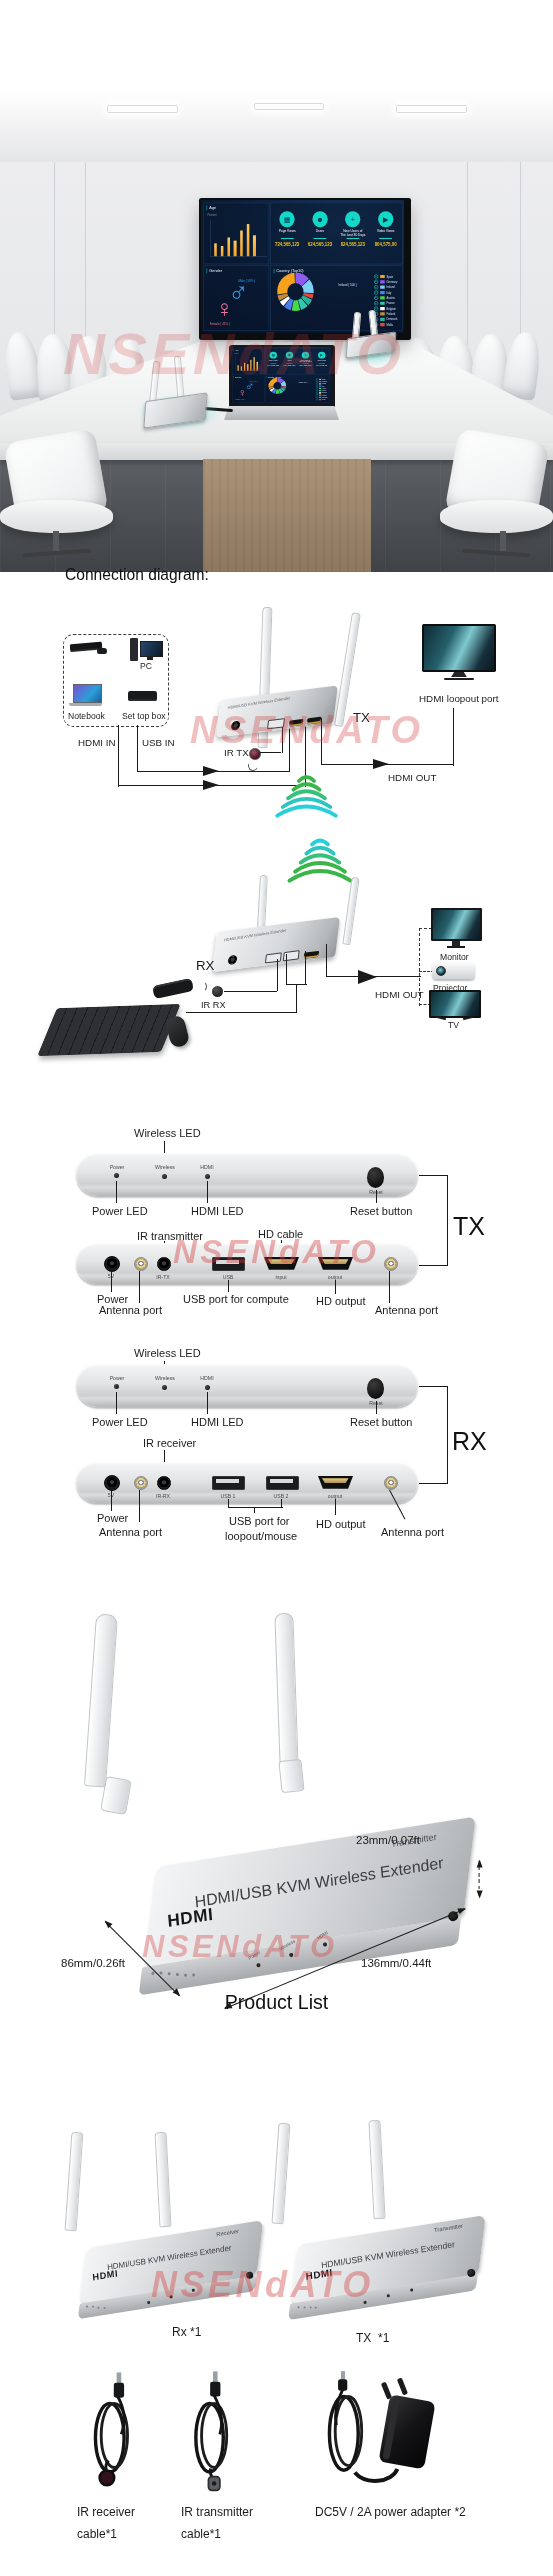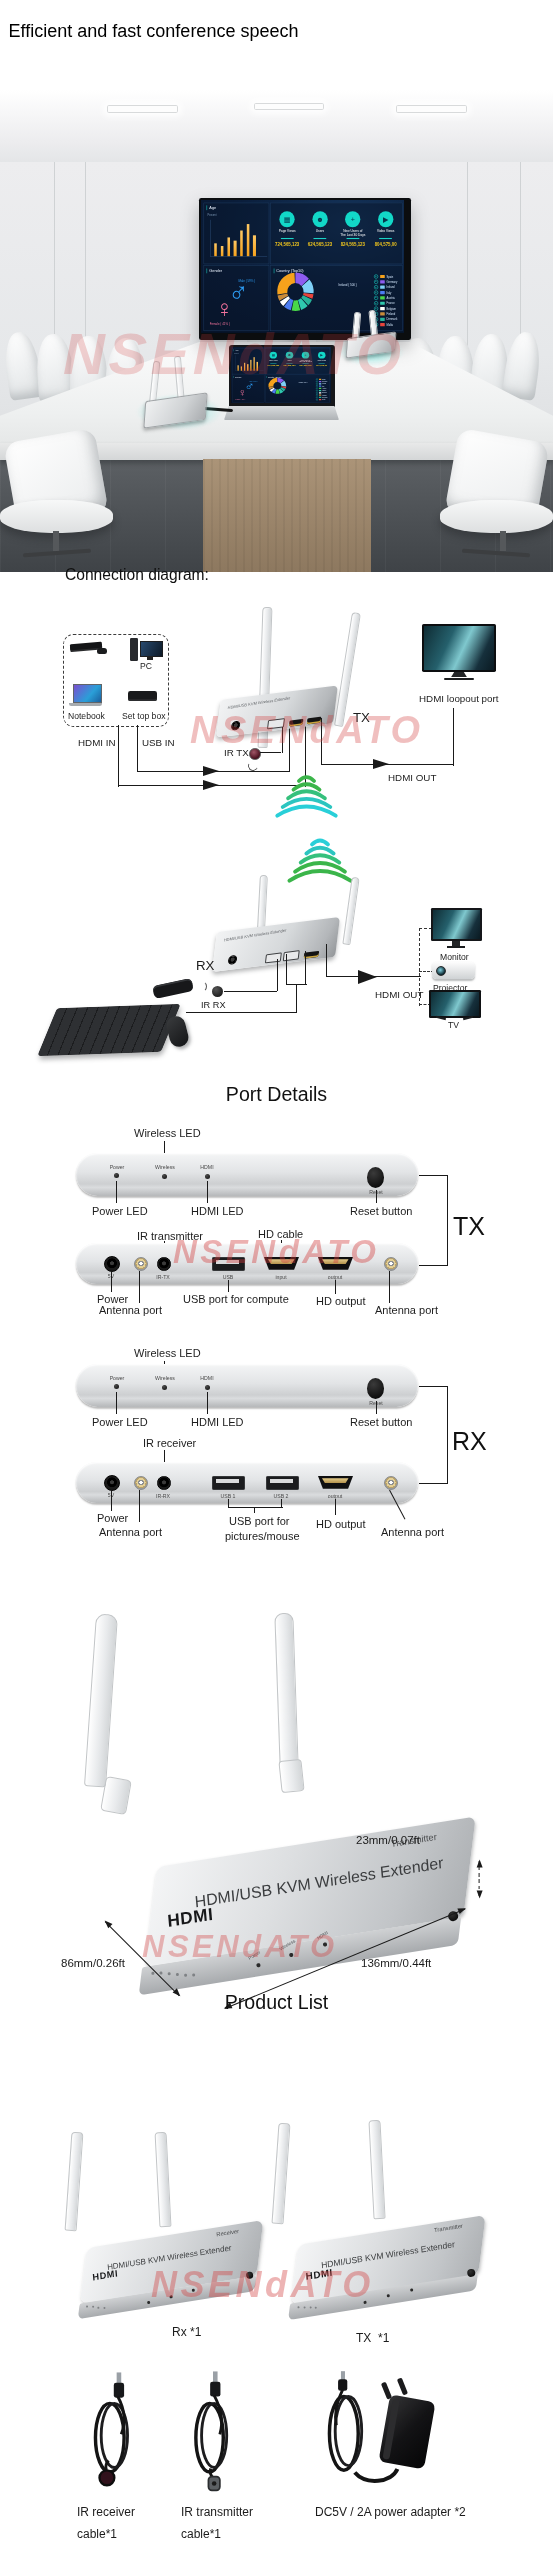--- a/index.html
+++ b/index.html
@@ -101,21 +101,20 @@
   .darr:after{right:-1.2px;border-left:8px solid #1a1a1a;}
   .dashedarr{background:repeating-linear-gradient(90deg,#1a1a1a 0 3.5px,transparent 3.5px 6.3px);}
   .qty{position:absolute;font-size:12px;color:#1c1c1c;white-space:pre;}
   .itemlbl{position:absolute;font-size:12px;color:#1c1c1c;white-space:nowrap;}
 </style>
 </head>
 <body>
 
 <div id="page">
 
-  <div class="abs" style="left:8.6px;top:21px;font-size:18px;color:#000;">Efficient and fast conference speech</div>
 
   <div id="photo">
     <div class="ceil"></div>
     <div class="clight" style="left:107px;top:15px;width:69px;"></div>
     <div class="clight" style="left:254px;top:12.7px;width:68px;"></div>
     <div class="clight" style="left:396px;top:15px;width:69px;"></div>
     <div class="wall"></div>
     <div class="seam" style="left:54px;"></div>
     <div class="seam" style="left:85px;"></div>
     <div class="seam" style="left:467px;"></div>
@@ -538,21 +537,20 @@
 
   <div class="abs" style="left:429px;top:990px;width:52px;height:28px;background:#0f1113;border-radius:1.2px;padding:1.7px;box-sizing:border-box;">
       <div class="screen-img" style="width:100%;height:100%;"></div>
     </div>
   <div class="abs" style="left:436px;top:1017px;width:10.4px;height:1.7px;background:#1a1c1e;transform:rotate(14deg);"></div>
   <div class="abs" style="left:463px;top:1017px;width:10.4px;height:1.7px;background:#1a1c1e;transform:rotate(-14deg);"></div>
   <div class="slabel" style="left:448px;top:1020px;">TV</div>
 
   <div class="wm" style="left:190px;top:709px;font-size:38px;opacity:.32;">NSENdATO</div>
 
-  <div class="h2" style="top:1083px;">Port Details</div>
 
   <div class="plbl" style="left:134px;top:1127px;">Wireless LED</div>
   <div class="vl" style="left:164px;top:1141px;height:31px;"></div>
   <div class="panel" style="top:1153px;height:43px;"></div>
   <div class="tinylbl" style="left:117px;top:1164px;">Power</div>
   <div class="tinylbl" style="left:165px;top:1164px;">Wireless</div>
   <div class="tinylbl" style="left:207px;top:1164px;">HDMI</div>
   <div class="led" style="left:114px;top:1173px;"></div>
   <div class="led" style="left:162px;top:1174px;"></div>
   <div class="led" style="left:205px;top:1174px;"></div>
@@ -641,21 +639,21 @@
   <div class="vl" style="left:228px;top:1499px;height:8px;"></div>
   <div class="vl" style="left:281px;top:1499px;height:8px;"></div>
   <div class="hl" style="left:228px;top:1507px;width:55px;"></div>
   <div class="vl" style="left:254px;top:1507px;height:5.8px;"></div>
   <div class="vl" style="left:111px;top:1491px;height:19.6px;"></div>
   <div class="vl" style="left:335px;top:1499px;height:16px;"></div>
   <div class="vl" style="left:139px;top:1490px;height:32px;"></div>
   <div class="abs" style="left:389px;top:1490px;width:1.2px;height:33px;background:#1a1a1a;transform:rotate(-28deg);transform-origin:50% 0;"></div>
   <div class="plbl" style="left:97px;top:1512px;">Power</div>
   <div class="plbl" style="left:229px;top:1515px;">USB port for</div>
-  <div class="plbl" style="left:225px;top:1530px;">pictures/mouse</div>
+  <div class="plbl" style="left:225px;top:1530px;">loopout/mouse</div>
   <div class="plbl" style="left:316px;top:1518px;">HD output</div>
   <div class="plbl" style="left:99px;top:1526px;">Antenna port</div>
   <div class="plbl" style="left:381px;top:1526px;">Antenna port</div>
 
 
   <div class="ant" style="left:90px;top:1614px;width:19.6px;height:171px;border-radius:9.8px 9.8px 3.5px 3.5px;transform:rotate(4deg);"></div>
   <div class="ant" style="left:103px;top:1778px;width:24px;height:33px;border-radius:4.6px;transform:rotate(10deg);"></div>
   <div class="ant" style="left:277px;top:1613px;width:17.3px;height:153px;border-radius:8.6px 8.6px 3.5px 3.5px;transform:rotate(-2deg);"></div>
   <div class="ant" style="left:280px;top:1760px;width:21px;height:30px;border-radius:4px;transform:rotate(-6deg);"></div>
 

